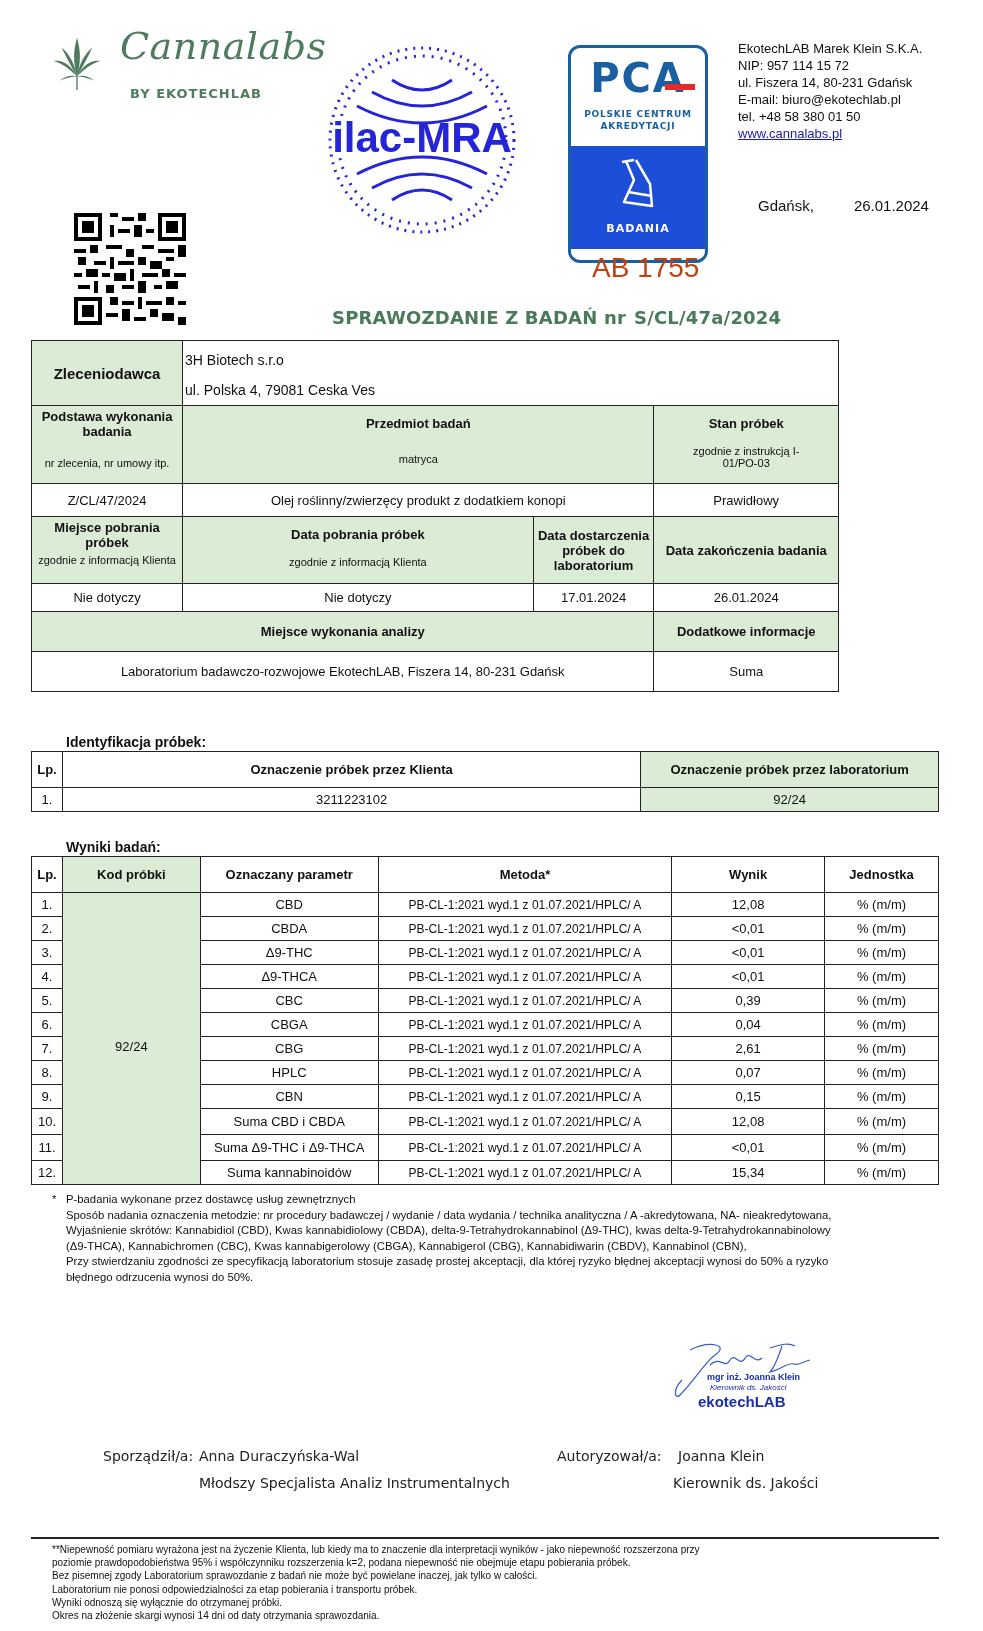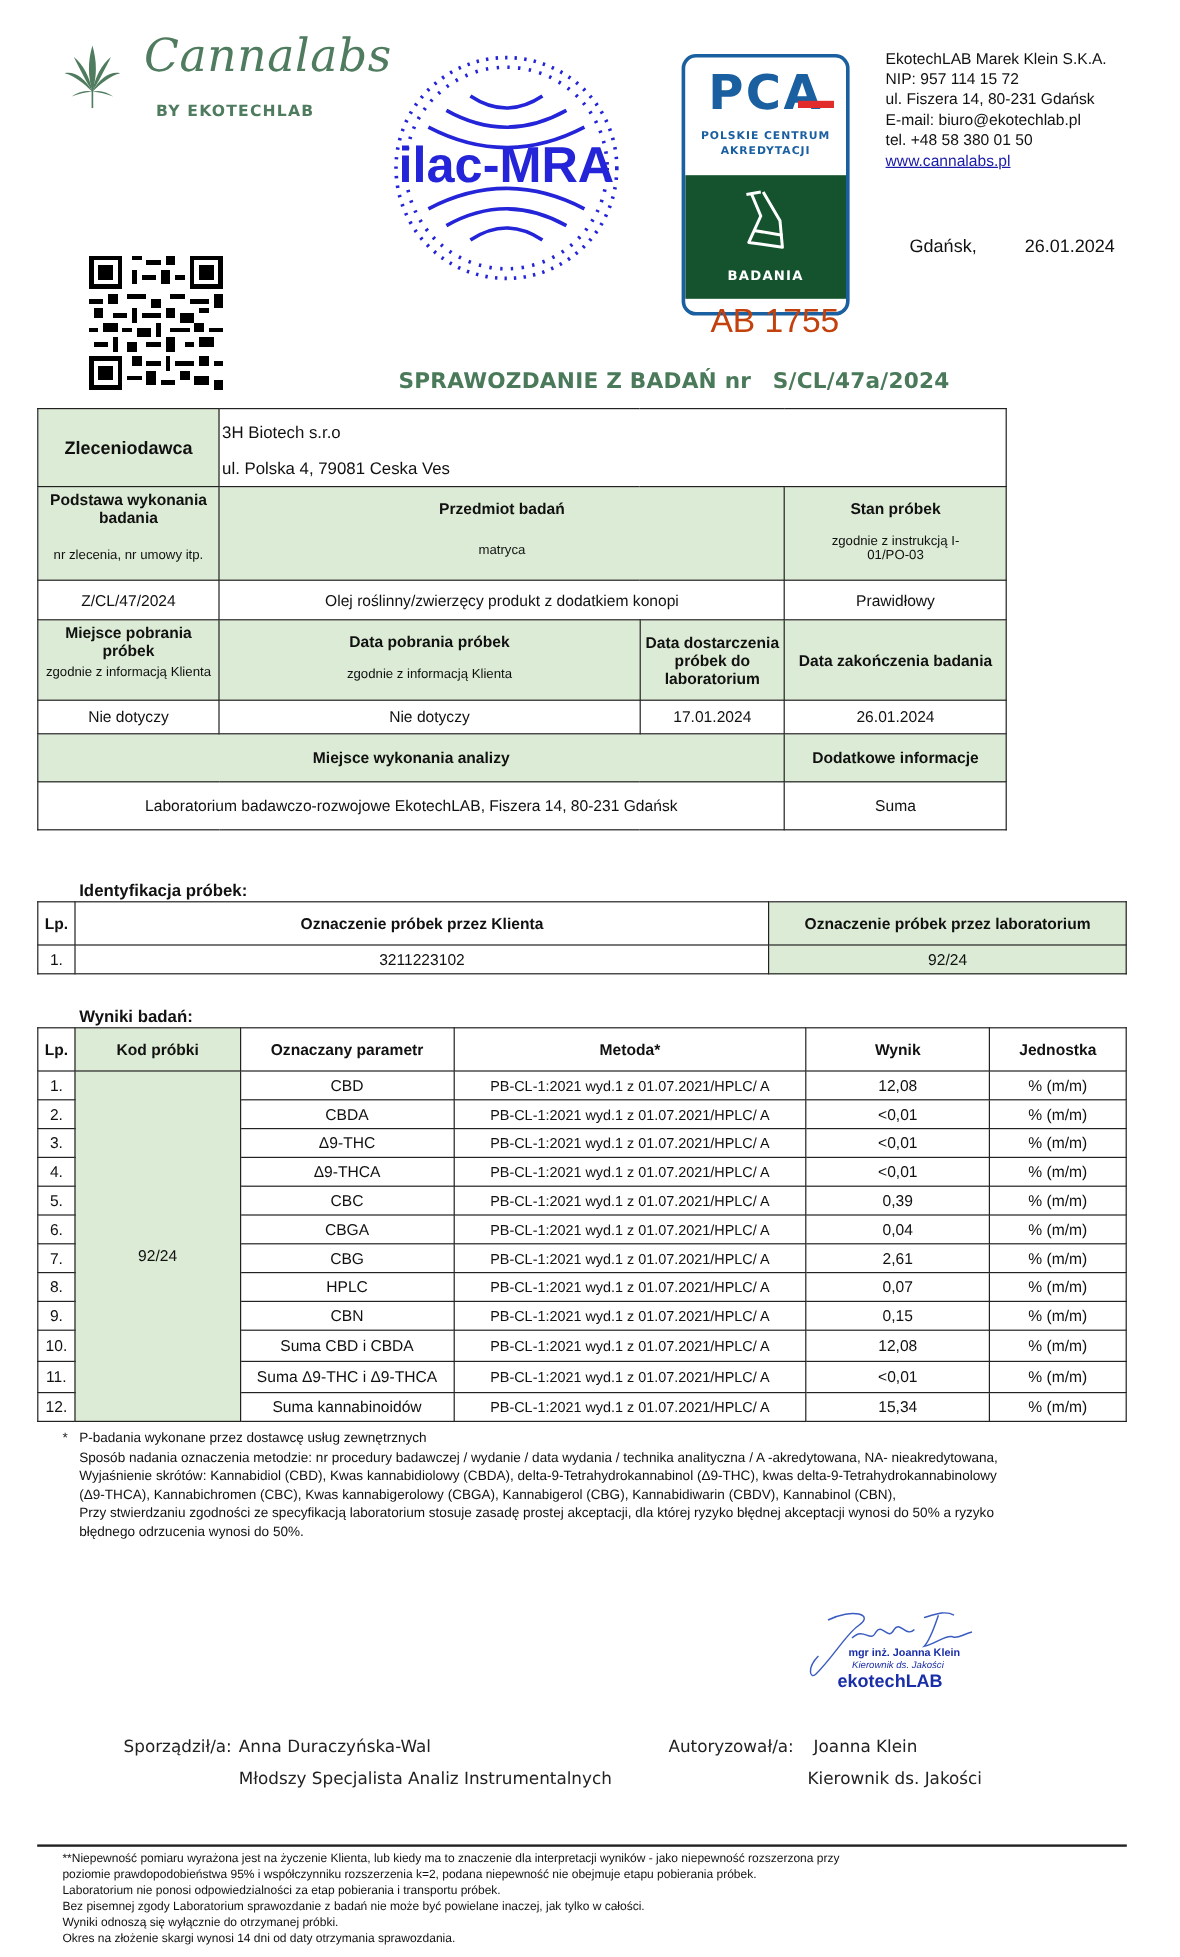--- a/index.html
+++ b/index.html
@@ -15,32 +15,32 @@
 
   .qr { left: 74px; top: 213px; width: 112px; height: 112px; }
 
   .ilac { left: 322px; top: 40px; width: 200px; height: 200px; }
 
   .pca { left: 568px; top: 45px; width: 140px; height: 218px; border: 3px solid #1a5fa0; border-radius: 12px; overflow: hidden; background: #fff; }
   .pca-top { height: 98px; text-align: center; padding-top: 10px; }
   .pca-big { font-family: "DejaVu Sans", sans-serif; font-size: 40px; font-weight: bold; color: #1a5fa0; letter-spacing: 2px; line-height: 40px; position: relative; }
   .pca-red { position: absolute; left: 94px; top: 26px; width: 30px; height: 6px; background: #e22b2b; }
   .pca-small { font-family: "DejaVu Sans", sans-serif; font-size: 9px; font-weight: bold; color: #1a5fa0; letter-spacing: 0.8px; line-height: 12px; margin-top: 10px; }
-  .pca-bottom { background: #14532d; height: 103px; text-align: center; padding-top: 10px; }
+  .pca-bottom { background: #1d4ed8; height: 103px; text-align: center; padding-top: 10px; }
   .pca-flask { width: 44px; height: 56px; }
   .pca-badania { font-family: "DejaVu Sans", sans-serif; font-size: 11px; font-weight: bold; color: #fff; letter-spacing: 1px; margin-top: 6px; }
   .ab { left: 592px; top: 252px; font-size: 28px; color: #c2410c; }
 
   .company { left: 738px; top: 40px; font-size: 13px; line-height: 17px; color: #111; }
   .company a { color: #1a1aa8; text-decoration: underline; }
   .place-date { left: 758px; top: 197px; font-size: 15px; color: #111; }
   .place-date span + span { margin-left: 40px; }
 
   .report-title { left: 332px; top: 307px; font-family: "DejaVu Sans", sans-serif; font-size: 18px; font-weight: bold; color: #4a7a5a; letter-spacing: 0.2px; }
-  .report-title .nr { margin-left: 18px; }
+  .report-title .nr { margin-left: 8px; }
 
   
   table { border-collapse: collapse; position: absolute; }
   td, th { border: 1px solid #222; text-align: center; vertical-align: middle; font-size: 13px; }
   .g { background: #dcebd5; }
   .b { font-weight: bold; }
   .sm { font-size: 11px; }
   .lft { text-align: left; padding-left: 2px; }
 
   .info-table { left: 31px; top: 340px; width: 808px; }
@@ -412,17 +412,17 @@
 <div class="abs prep" style="left:199px; top:1448px">Anna Duraczyńska-Wal</div>
 <div class="abs prep" style="left:199px; top:1475px">Młodszy Specjalista Analiz Instrumentalnych</div>
 <div class="abs prep" style="left:557px; top:1448px">Autoryzował/a:</div>
 <div class="abs prep" style="left:678px; top:1448px">Joanna Klein</div>
 <div class="abs prep" style="left:673px; top:1475px">Kierownik ds. Jakości</div>
 
 <div class="abs rule"></div>
 <div class="abs foot">
   <div>**Niepewność pomiaru wyrażona jest na życzenie Klienta,  lub kiedy ma to znaczenie dla interpretacji wyników - jako niepewność rozszerzona przy</div>
   <div>poziomie prawdopodobieństwa 95% i współczynniku rozszerzenia k=2, podana niepewność nie obejmuje etapu pobierania próbek.</div>
+  <div>Bez pisemnej zgody Laboratorium sprawozdanie z badań nie może być powielane inaczej, jak tylko w całości.</div>
   <div>Laboratorium nie ponosi odpowiedzialności za etap pobierania i transportu próbek.</div>
-  <div>Bez pisemnej zgody Laboratorium sprawozdanie z badań nie może być powielane inaczej, jak tylko w całości.</div>
   <div>Wyniki odnoszą się wyłącznie do otrzymanej próbki.</div>
   <div>Okres na złożenie skargi wynosi 14 dni od daty otrzymania sprawozdania.</div>
 </div>
 
 </body></html>

